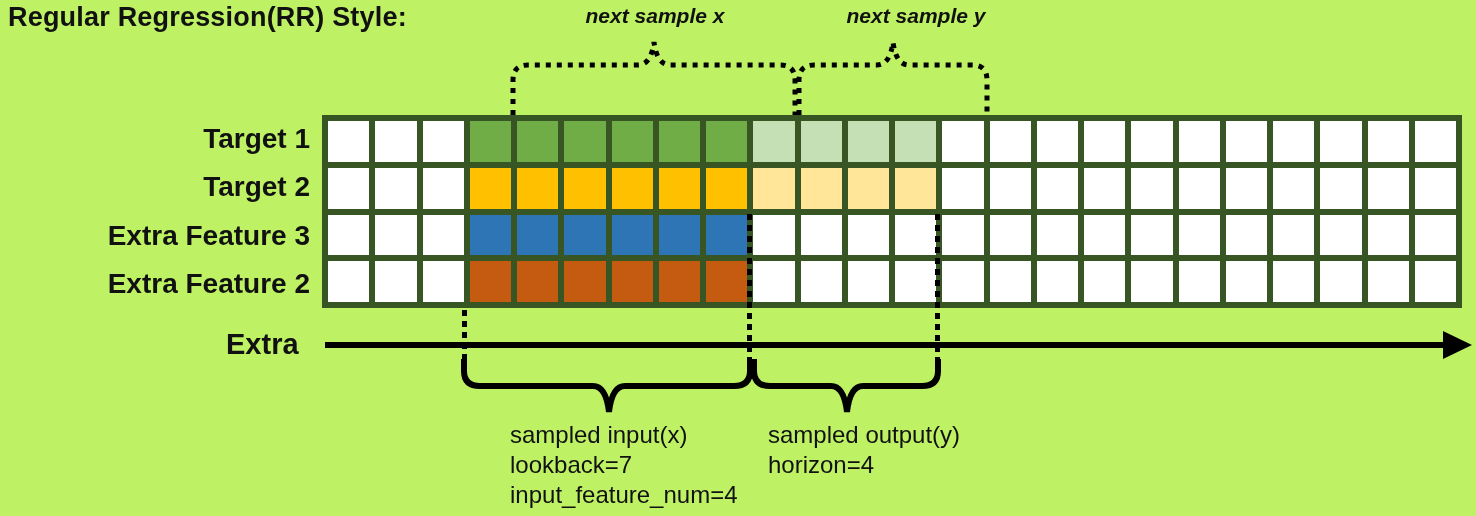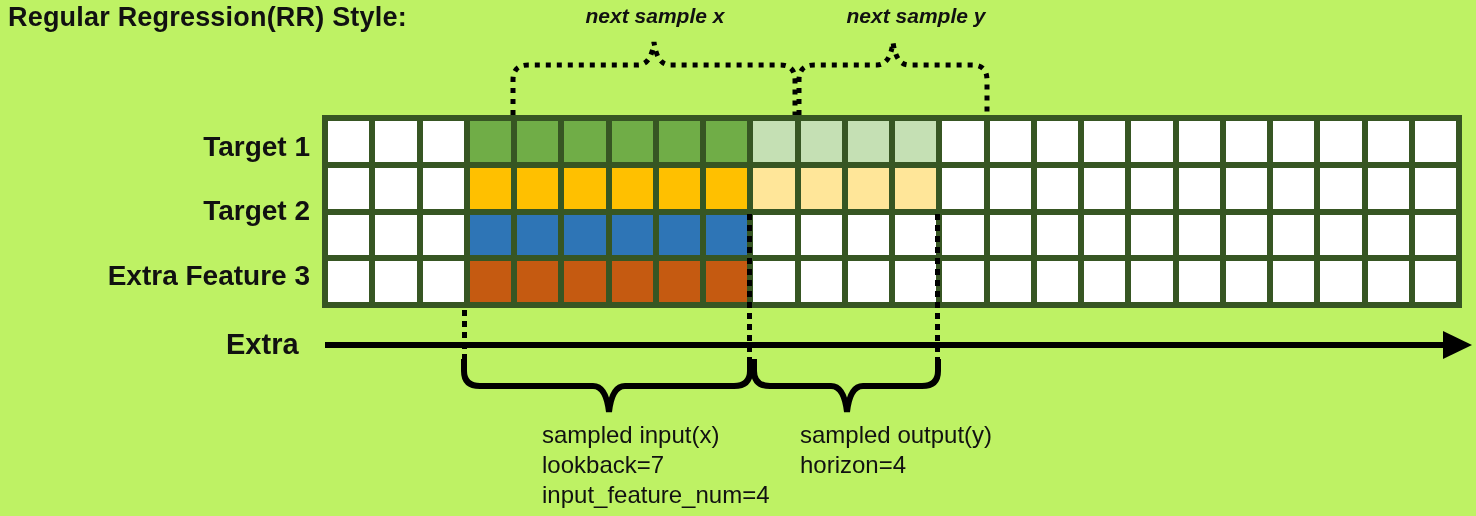--- a/index.html
+++ b/index.html
@@ -21,21 +21,21 @@
   .row-label{flex:1;display:flex;align-items:center;justify-content:flex-end;font-size:28px;font-weight:bold;white-space:nowrap;}
   .dotted-v{position:absolute;width:5px;background:repeating-linear-gradient(to bottom,#000 0 6px,transparent 6px 11px);}
   .v1{left:462px;top:310px;height:54px;}
   .v2{left:747px;top:214px;height:152px;}
   .v3{left:935px;top:214px;height:152px;}
   .brace-svg{position:absolute;overflow:visible;}
   .time-label{position:absolute;left:226px;top:328px;font-size:29px;font-weight:bold;}
   .axis-line{position:absolute;left:325px;top:342px;width:1120px;height:6px;background:#000;}
   .axis-arrow{position:absolute;left:1443px;top:331px;width:0;height:0;
     border-top:14px solid transparent;border-bottom:14px solid transparent;border-left:29px solid #000;}
-  .note{position:absolute;top:420px;font-size:24px;line-height:30px;white-space:nowrap;margin-left:32px;}
+  .note{position:absolute;top:420px;font-size:24px;line-height:30px;white-space:nowrap;}
   .note-input{left:510px;}
   .note-output{left:768px;}
 </style>
 </head>
 <body>
 
 <div class="canvas">
 
   <div class="title">Regular Regression(RR) Style:</div>
 
@@ -46,20 +46,21 @@
     <path d="M 3 81 L 3 46 Q 3 31 18 31 L 128 31 Q 141 31 144 8 Q 147 31 160 31 L 270 31 Q 285 31 285 46 L 285 81" fill="none" stroke="#000" stroke-width="5" stroke-dasharray="5 6"></path>
   </svg>
   <svg class="brace-svg" style="left:796px;top:34px;" width="194" height="82">
     <path d="M 3 81 L 3 46 Q 3 31 18 31 L 81 31 Q 94 31 97 8 Q 100 31 113 31 L 176 31 Q 191 31 191 46 L 191 81" fill="none" stroke="#000" stroke-width="5" stroke-dasharray="5 6"></path>
   </svg>
 
   <div class="row-labels">
     <div class="row-label">Target 1</div>
     <div class="row-label">Target 2</div>
     <div class="row-label">Extra Feature 3</div>
+    <div class="row-label">Extra Feature 2</div>
   </div>
 
   <div class="grid" style="background: rgb(55, 86, 35); grid-template-columns: repeat(24, 1fr);">
       <div class="cell" style="background: rgb(255, 255, 255);"></div>
       <div class="cell" style="background: rgb(255, 255, 255);"></div>
       <div class="cell" style="background: rgb(255, 255, 255);"></div>
       <div class="cell" style="background: rgb(112, 173, 71);"></div>
       <div class="cell" style="background: rgb(112, 173, 71);"></div>
       <div class="cell" style="background: rgb(112, 173, 71);"></div>
       <div class="cell" style="background: rgb(112, 173, 71);"></div>

